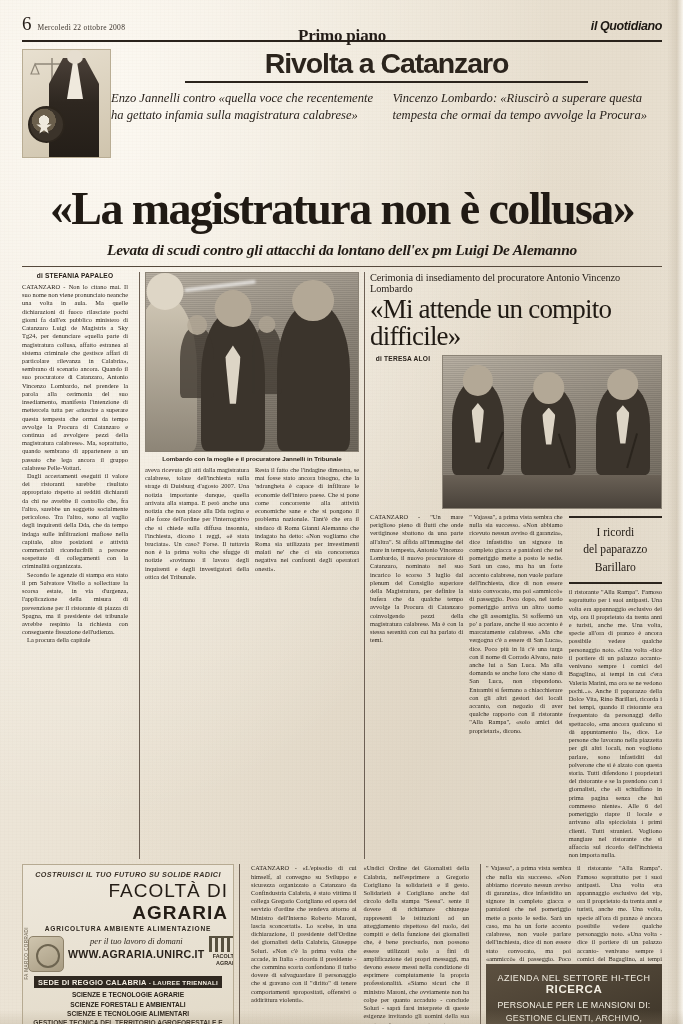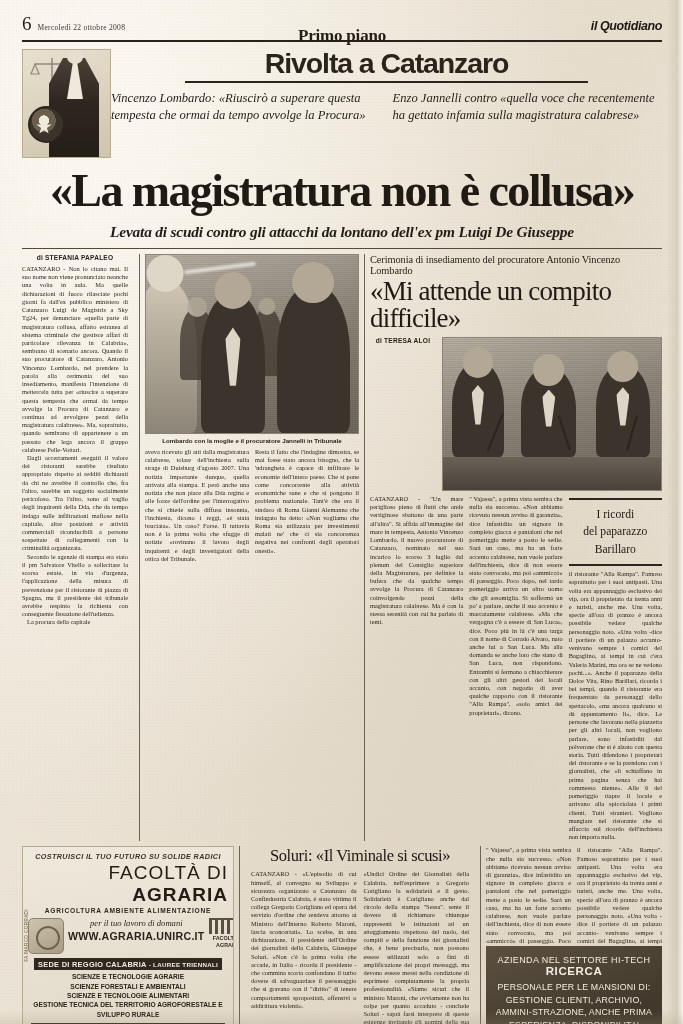--- a/index.html
+++ b/index.html
@@ -94,21 +94,21 @@
   .kicker-rule{height:2.5px;background:#2b241d;width:73%;margin:0 auto 0 auto;}
   .decks{display:flex;gap:12px;margin-top:7px;}
   .deck{
     flex:1;font-style:italic;font-size:12.6px;line-height:1.36;color:#251e18;
     font-family:"Liberation Serif",serif;
   }
 
   
   .headline{
     text-align:center;font-family:"Liberation Serif",serif;font-weight:bold;
-    font-size:46px;letter-spacing:-1.6px;line-height:1;margin-top:10px;color:#201a14;
+    font-size:46px;letter-spacing:-1.6px;line-height:1;margin-top:28px;color:#201a14;
   }
   .subhead{
     text-align:center;font-family:"Liberation Serif",serif;font-weight:bold;font-style:italic;
     font-size:15.4px;margin-top:9px;letter-spacing:-.2px;color:#221c16;
   }
   .rule-mid{height:1px;background:#55493c;margin-top:7px;}
 
   
   .main-area{display:flex;margin-top:5px;}
   .col-left{width:106px;flex:0 0 106px;padding-right:6px;}
@@ -279,28 +279,28 @@
         <div class="robe"></div>
         <div class="collar"></div>
         <div class="head"></div>
         <div class="coat"></div>
         <div class="star"></div>
       </div>
       <div class="kick-right">
         <div class="kicker">Rivolta a Catanzaro</div>
         <div class="kicker-rule"></div>
         <div class="decks">
+          <div class="deck">Enzo Jannelli contro «quella voce che recentemente ha gettato infamia sulla magistratura calabrese»</div>
           <div class="deck">Vincenzo Lombardo: «Riuscirò a superare questa tempesta che ormai da tempo avvolge la Procura»</div>
-          <div class="deck">Enzo Jannelli contro «quella voce che recentemente ha gettato infamia sulla magistratura calabrese»</div>
         </div>
       </div>
     </div>
 
     <div class="headline">«La magistratura non è collusa»</div>
-    <div class="subhead">Levata di scudi contro gli attacchi da lontano dell'ex pm Luigi De Giuseppe</div>
+    <div class="subhead">Levata di scudi contro gli attacchi da lontano dell'ex pm Luigi De Alemanno</div>
     <div class="rule-mid"></div>
 
     <div class="main-area">
 
       <div class="col-left">
         <div class="byline">di STEFANIA PAPALEO</div>
         <div class="body">
           <p class="first">CATANZARO - Non lo citano mai. Il suo nome non viene pronunciato neanche una volta in aula. Ma quelle dichiarazioni di fuoco rilasciate pochi giorni fa dall'ex pubblico ministero di Catanzaro Luigi de Magistris a Sky Tg24, per denunciare «quella parte di magistratura collusa, affatto estranea al sistema criminale che gestisce affari di particolare rilevanza in Calabria», sembrano di scenario ancora. Quando il suo procuratore di Catanzaro, Antonio Vincenzo Lombardo, nel prendere la parola alla cerimonia del suo insediamento, manifesta l'intenzione di mettercela tutta per «riuscire a superare questa tempesta che ormai da tempo avvolge la Procura di Catanzaro e continua ad avvolgere pezzi della magistratura calabrese». Ma, soprattutto, quando sembrano di appartenere a un passato che lega ancora il gruppo calabrese Pelle-Vottari.</p>
           <p>Dagli accertamenti eseguiti il valore dei ristoranti sarebbe risultato appropriato rispetto ai redditi dichiarati da chi ne avrebbe il controllo che, fra l'altro, sarebbe un soggetto socialmente pericoloso. Tra l'altro, sono al vaglio degli inquirenti della Dda, che da tempo indaga sulle infiltrazioni mafiose nella capitale, altre posizioni e attività commerciali riconducibili a persone sospettate di collegamenti con la criminalità organizzata.</p>
           <p>Secondo le agenzie di stampa era stato il pm Salvatore Vitello a sollecitare la scorsa estate, in via d'urgenza, l'applicazione della misura di prevenzione per il ristorante di piazza di Spagna, ma il presidente dei tribunale avrebbe respinto la richiesta con conseguente fissazione dell'udienza.</p>
@@ -440,21 +440,20 @@
             <span>SEDE DI REGGIO CALABRIA</span>
               <small> - LAUREE MAGISTRALI</small>
           </div>
 
         </div>
       </div>
 
       <div class="vrule"></div>
 
       <div class="mid-story">
-        <div class="mid-head">Soluri: «Il Viminale si scusi»</div>
         <div class="mid-cols">
           <div class="body" style="flex:1;">
             <p class="first">CATANZARO - «L'episodio di cui himself, al convegno su Sviluppo e sicurezza organizzato a Catanzaro da Confindustria Calabria, è stato vittima il collega Gregorio Corigliano ed opera del servizio d'ordine che rendeva attorno ai Ministro dell'Interno Roberto Maroni, lascia sconcertati». Lo scelse, in una dichiarazione, il presidente dell'Ordine dei giornalisti della Calabria, Giuseppe Soluri. «Non c'è la prima volta che accade, in Italia - ricorda il presidente - che commina scorta confondano il turbo dovere di salvaguardare il personaggio che si gravano con il "diritto" di tenere comportamenti spropositati, offensivi o addirittura violenti».</p>
           </div>
           <div class="body" style="flex:1;">
             <p class="first">«Undici Ordine dei Giornalisti della Calabria, nell'esprimere a Gregorio Corigliano la solidarietà e il gesto. Solidarietà è Corigliano anche dal circolo della stampa "Sessa". sente il dovere di richiamare chiunque rappresenti le istituzioni ad un atteggiamento rispettoso del ruolo, dei compiti e della funzione dei giornalisti che, è bene precisarlo, non possono essere utilizzati solo a fini di amplificazione dei propri messaggi, ma devono essere messi nella condizione di esprimere compiutamente la propria professionalità. «Siamo sicuri che il ministro Maroni, che ovviamente non ha colpe per quanto accaduto - conclude Soluri - saprà farsi interprete di queste esigenze invitando gli uomini della sua scorta ad un comportamento meno "bellicoso" nei confronti dei rappresentanti dell'informazione».</p>
           </div>
         </div>
       </div>
 

